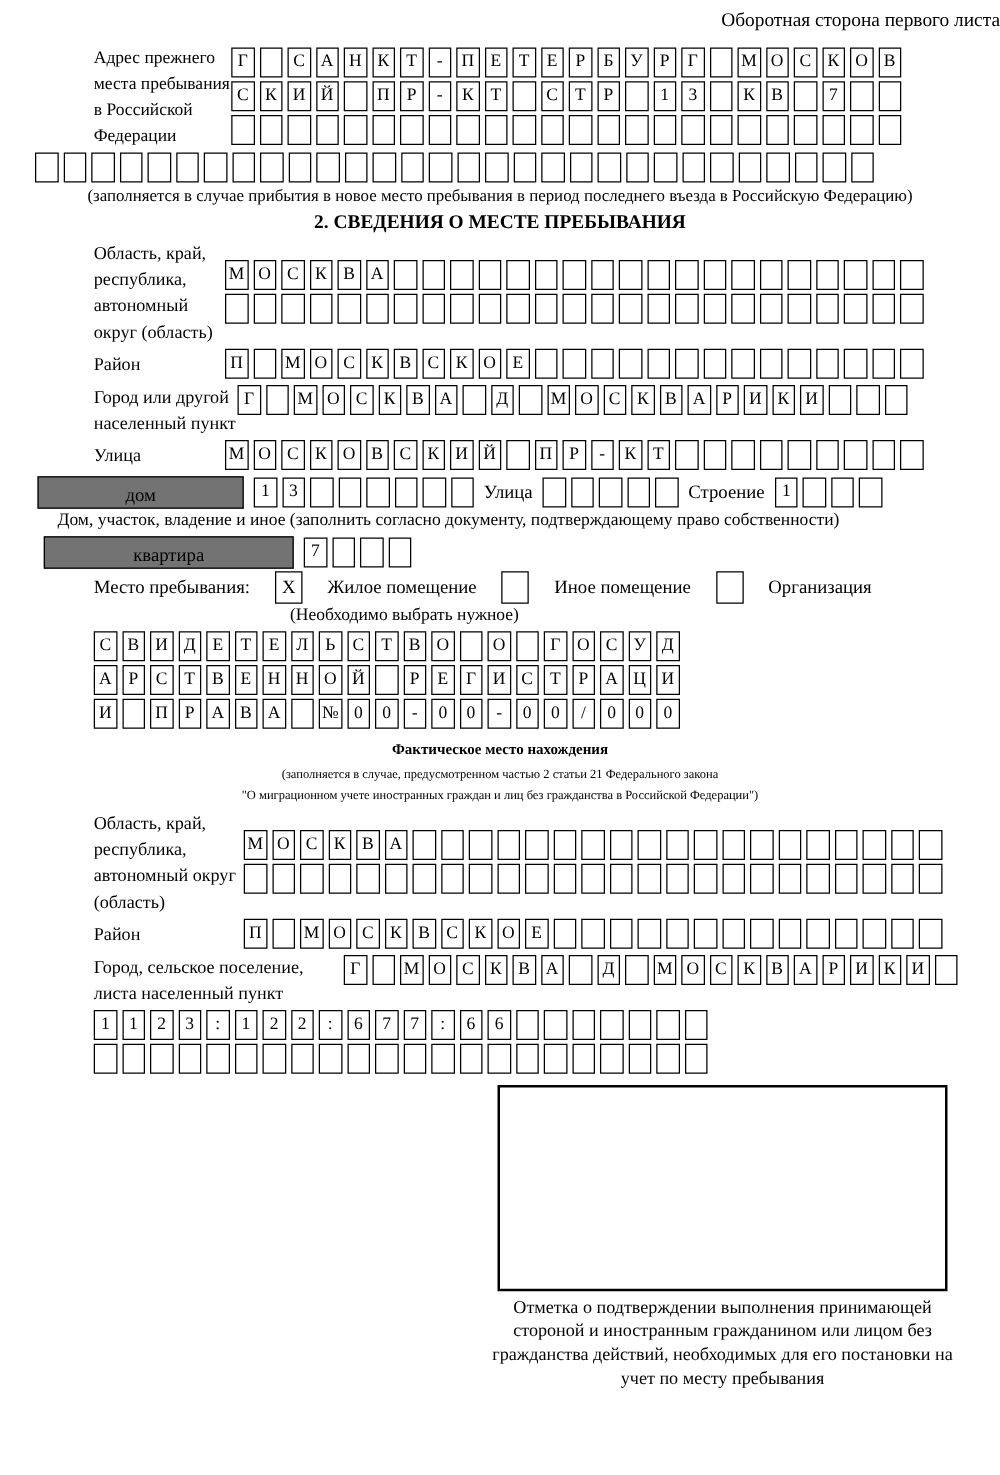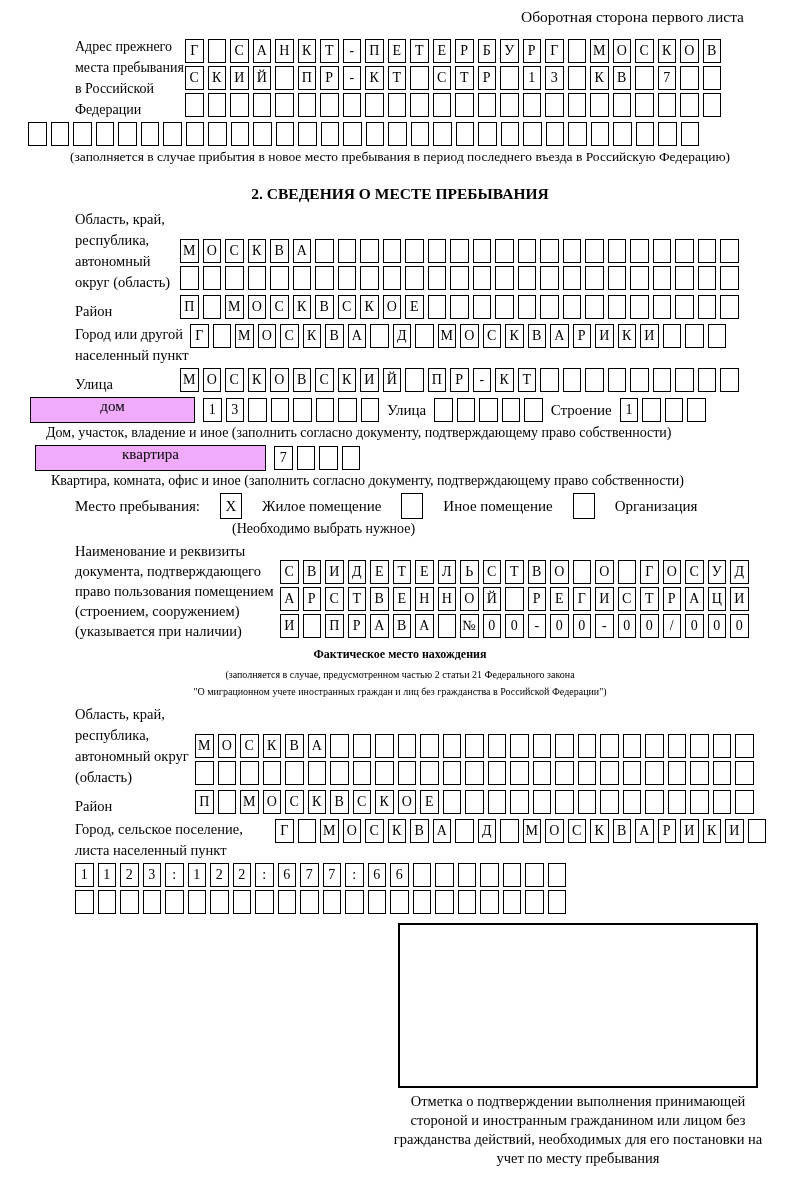--- a/index.html
+++ b/index.html
@@ -1,46 +1,46 @@
 <!DOCTYPE html>
 <html><head>
 <meta charset="utf-8">
 <style>
 *{margin:0;padding:0;box-sizing:border-box}
 html,body{background:#fff}
 body{width:800px;height:1180px;font-family:"Liberation Serif",serif;color:#000;overflow:hidden}
 .page{width:800px;height:1180px;padding-top:8px;position:relative;background:#fff}
-.hdr{text-align:right;padding-right:56px;font-size:15.5px;margin-bottom:10px}
-.field{display:flex;align-items:flex-end;padding-left:75px;margin-bottom:2px}
+.hdr{text-align:right;font-size:15.5px;margin-bottom:10px}
+.field{display:flex;align-items:center;padding-left:75px;margin-bottom:2px}
 .field.vcenter{align-items:flex-start}
 .flabel{font-size:14.5px;line-height:21px;flex:0 0 auto}
 .prevlabel{font-size:14px}
 .lw105{width:105px}.lw110{width:110px}.lw115{width:115px}.lw120{width:120px}
 .lw160{width:160px}.lw200{width:200px}.lw205{width:205px}
 .flabel6{line-height:20px}
 .rows{display:flex;flex-direction:column}
 .cellrow{display:flex;gap:4px;margin-bottom:3px}
 .inline-row .cellrow{margin-bottom:0}
 .cell{width:18.5px;height:24px;flex:0 0 18.5px;border:1.6px solid #000;display:flex;align-items:center;justify-content:center;font-size:14px;background:#fff}
 .pl28{padding-left:28px}
 .pl30{padding-left:30px}
 .pl35{padding-left:35px}
 .caption{font-size:14px;line-height:16px;margin:1px 16px 4px}
 .capsm{font-size:13.5px}
 .center{text-align:center}
-.sec-title{font-size:15.5px;font-weight:bold;text-align:center;margin:20px 0 6px}
+.sec-title{font-size:15.5px;font-weight:bold;text-align:center;margin:4px 0 6px}
 .subhead{font-weight:bold;text-align:center;font-size:12px;margin:6px 0 4px}
 .note{text-align:center;font-size:10px;line-height:17px}
 .note-block{margin-bottom:4px}
 .inline-row{display:flex;align-items:center;margin-bottom:2px}
 .ilabel{font-size:15px;margin:0 8px}
 .ilabel.first{margin-left:0}
-.named-box{border:1.6px solid #000;height:26px;display:flex;align-items:flex-start;justify-content:center;font-size:15px;background:#f0abfc}
+.named-box{border:1.6px solid #000;height:26px;display:flex;align-items:flex-end;justify-content:center;font-size:15px;background:#737373}
 .w165{width:165px;margin-right:8px}
-.w195{width:231px;margin-right:8px}
+.w195{width:200px;margin-right:8px}
 .cbox{width:22px;height:26px;border:1.6px solid #000;display:inline-flex;align-items:center;justify-content:center;font-size:15px;margin:0 12px;flex:0 0 22px;background:#fff}
 .hint{margin-left:232px;margin-bottom:4px}
 .stamp-wrap{margin-left:392px;width:372px;margin-top:6px}
 .stamp-box{width:360px;height:165px;border:2px solid #000;margin-left:6px;background:#fff}
 .stamp-caption{font-size:14.5px;line-height:19px;text-align:center;margin-top:4px}
 </style>
 </head>
 <body>
 
 <div class="page">
@@ -354,35 +354,33 @@
     <div class="named-box w195">
       <span>квартира</span>
     </div>
     <div class="cellrow">
         <span class="cell filled">7</span>
         <span class="cell"></span>
         <span class="cell"></span>
         <span class="cell"></span>
       </div>
   </div>
-  <div class="caption pl35">Квартира, комната, офис и иное (заполнить согласно документу, подтверждающему право собственности)</div>
 
   <div class="inline-row" style="padding-left:75px">
     <span class="ilabel first">Место пребывания:</span>
     <span class="cbox">Х</span>
     <span class="ilabel">Жилое помещение</span>
     <span class="cbox"></span>
     <span class="ilabel">Иное помещение</span>
     <span class="cbox"></span>
     <span class="ilabel">Организация</span>
   </div>
   <div class="caption hint">(Необходимо выбрать нужное)</div>
 
   <div class="field">
-    <div class="flabel flabel6 lw205">Наименование и реквизиты документа, подтверждающего право пользования помещением (строением, сооружением) (указывается при наличии)</div>
     <div class="rows">
       <div class="cellrow">
           <span class="cell filled">С</span>
           <span class="cell filled">В</span>
           <span class="cell filled">И</span>
           <span class="cell filled">Д</span>
           <span class="cell filled">Е</span>
           <span class="cell filled">Т</span>
           <span class="cell filled">Е</span>
           <span class="cell filled">Л</span>

